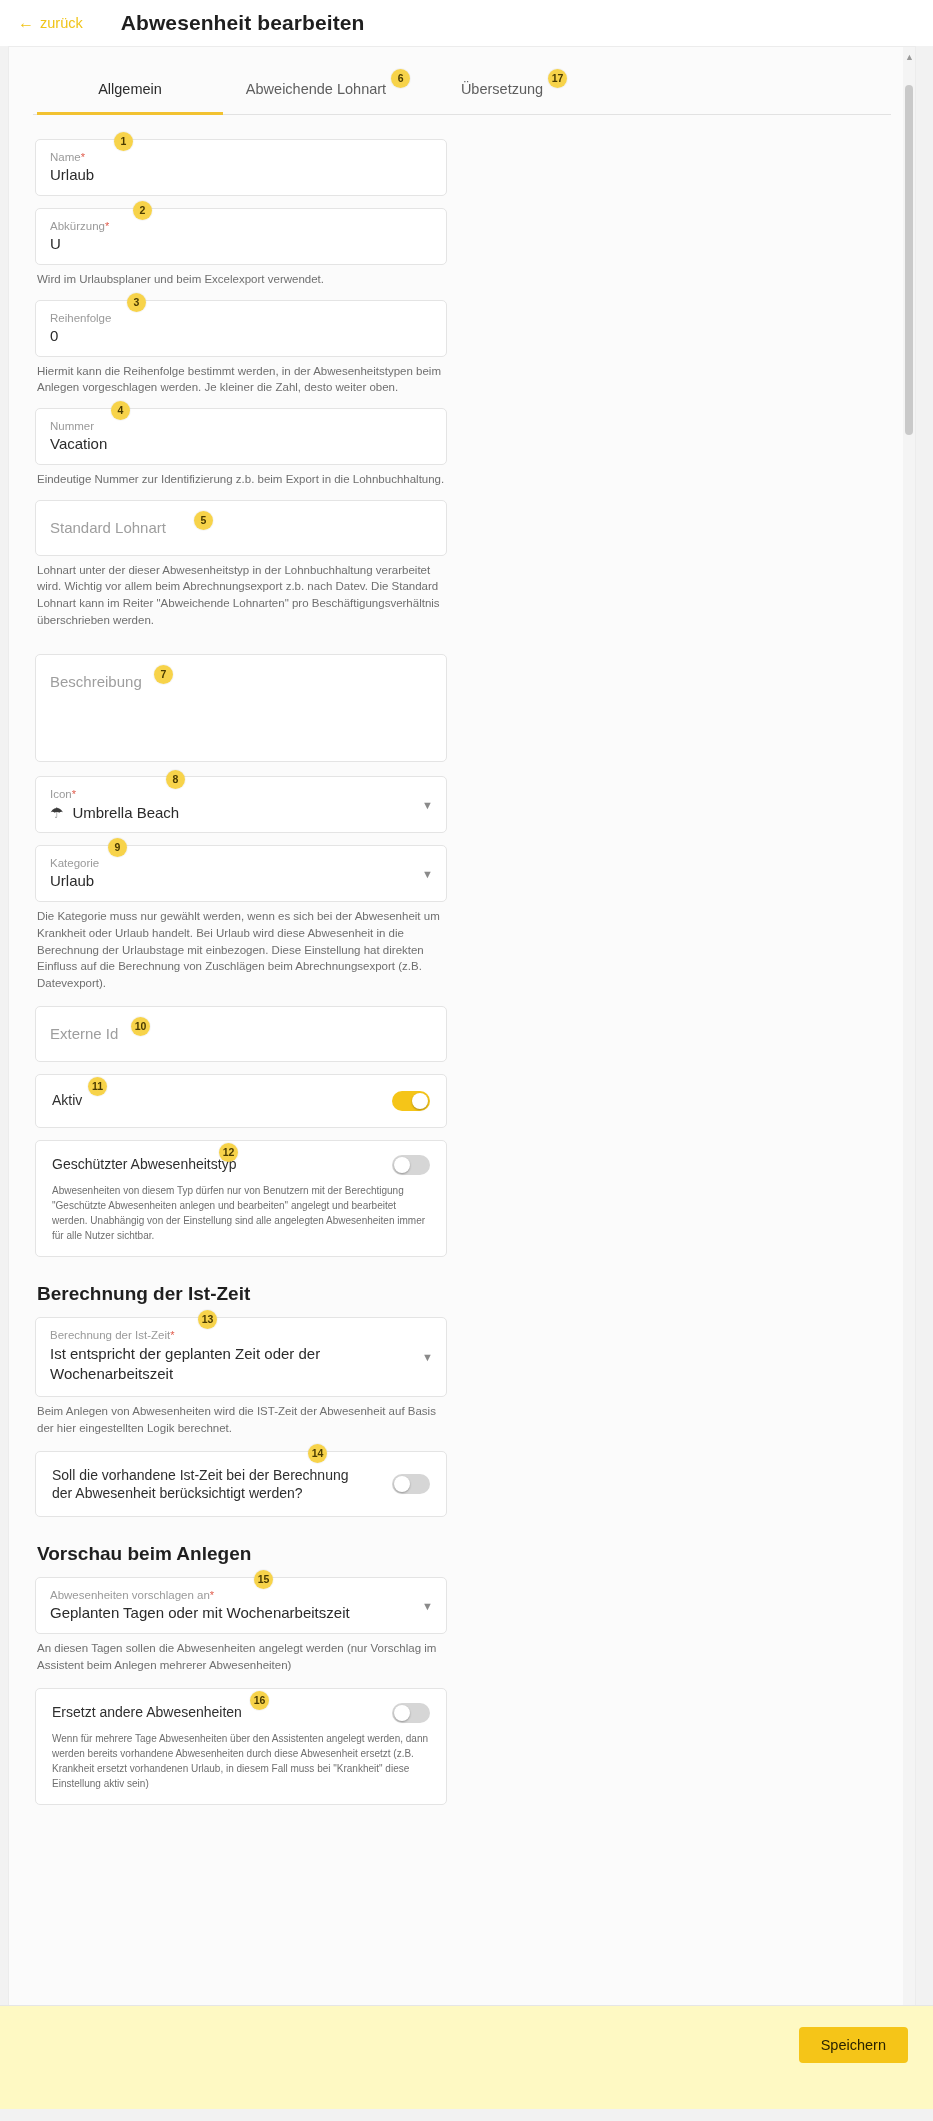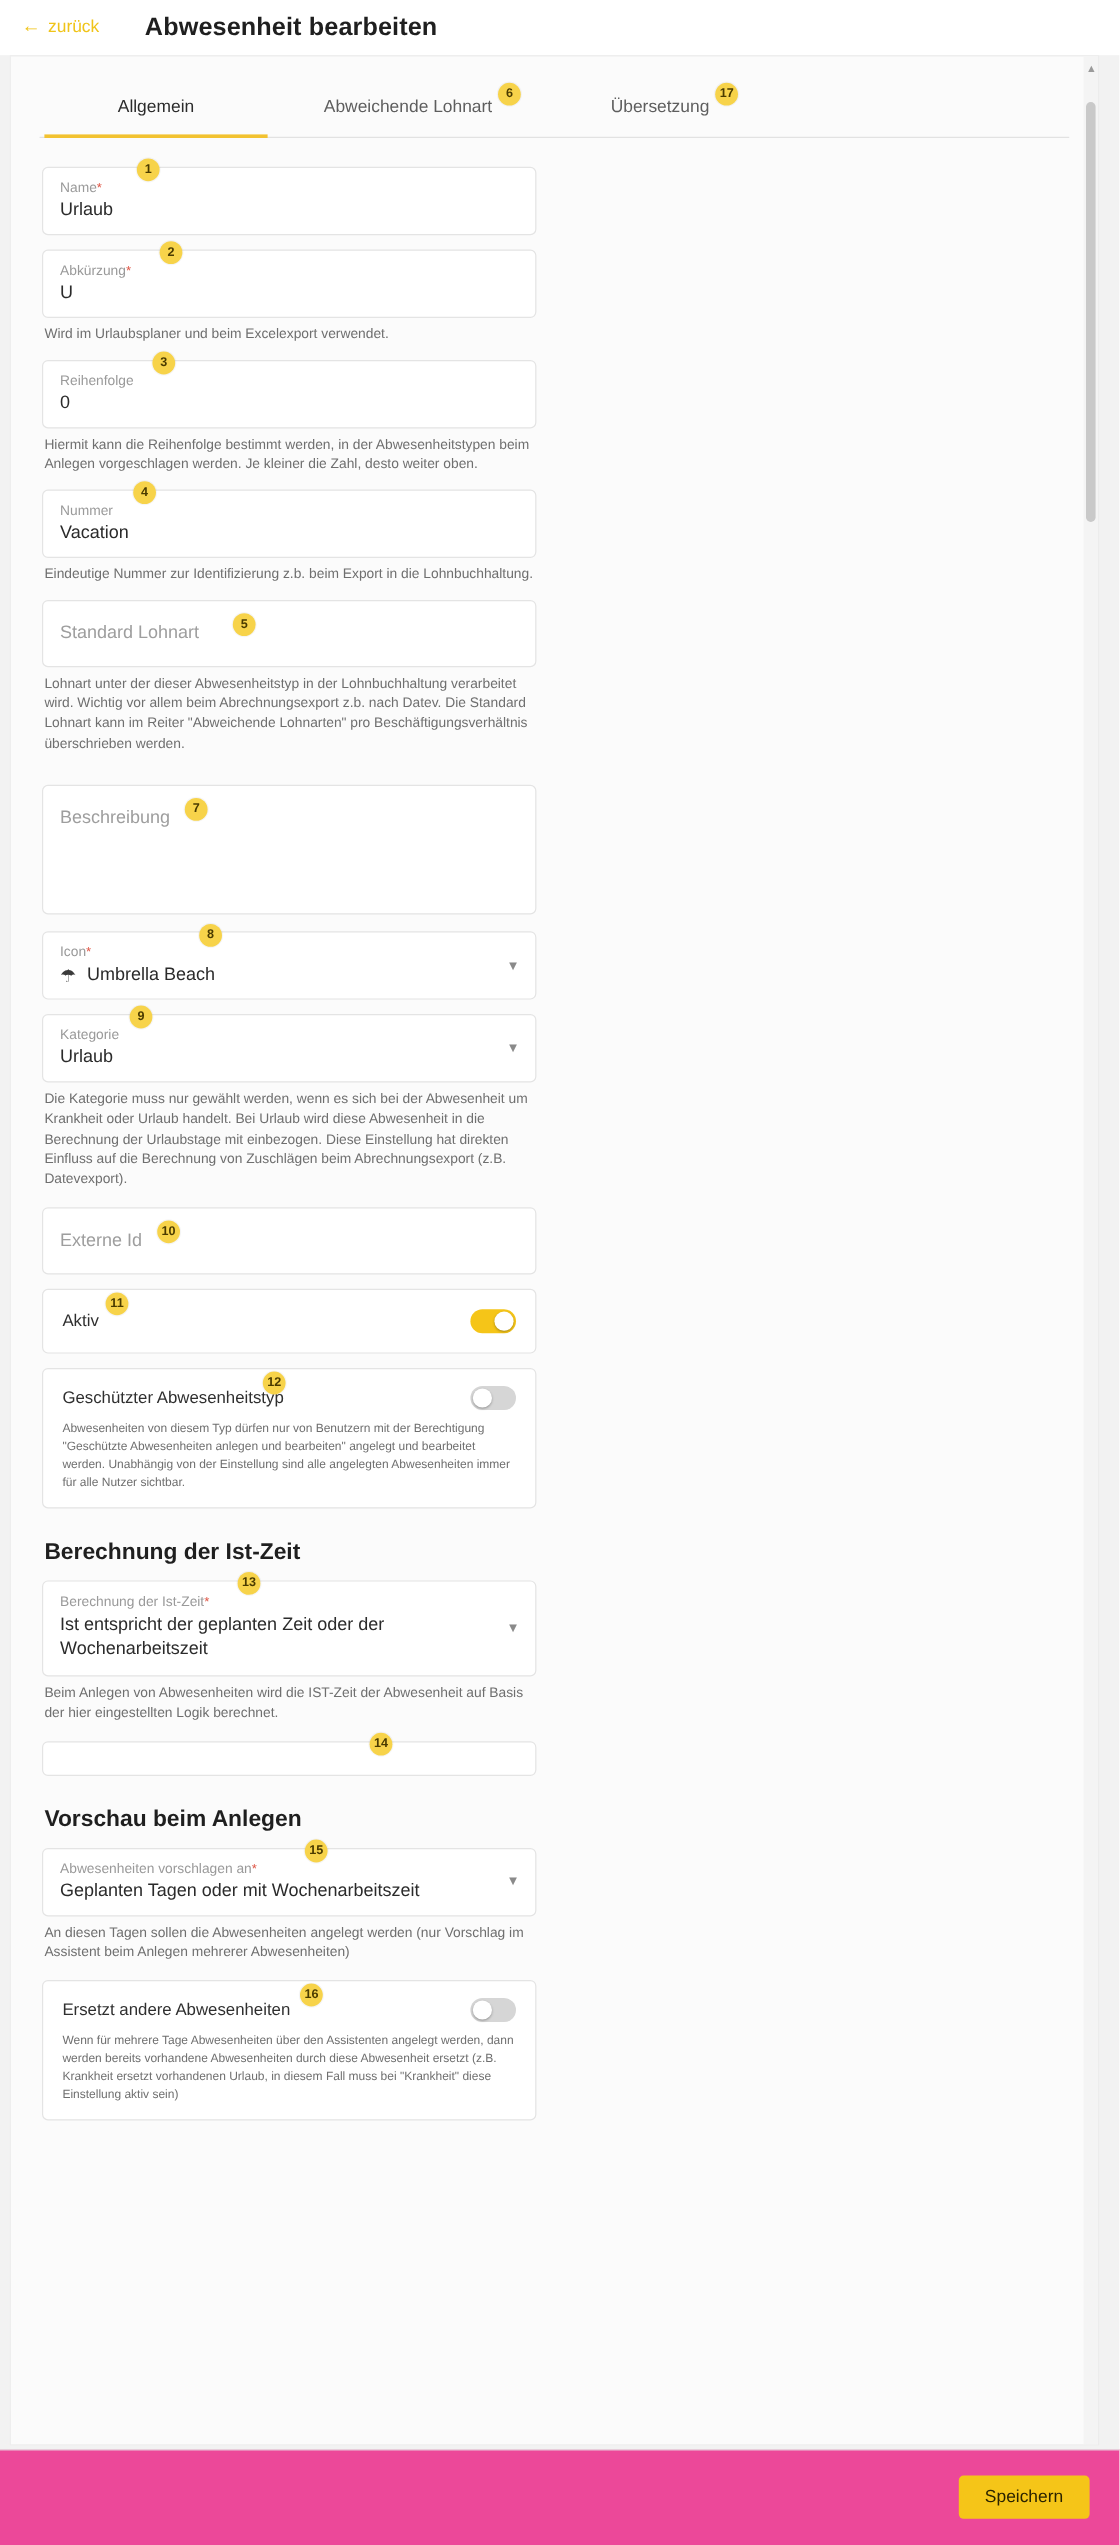--- a/index.html
+++ b/index.html
@@ -87,21 +87,20 @@
     line-height: 12px;
   }
   .scroll-arrow.up { top: 4px; }
 
   
   .tabs {
     display: flex;
     margin: 22px 24px 0 24px;
     border-bottom: 1px solid #e2e2e2;
     height: 46px;
-    gap: 24px;
   }
   .tab {
     position: relative;
     width: 186px;
     text-align: center;
     font-size: 14.5px;
     color: #5e5e5e;
     padding-top: 12px;
     cursor: pointer;
     user-select: none;
@@ -226,23 +225,23 @@
   .section-title {
     font-size: 19px;
     font-weight: bold;
     color: #1f1f1f;
     margin: 26px 0 2px 2px;
   }
 
   
   .footer {
     position: absolute;
-    left: 0; right: 0; bottom: 0;
-    height: 80px;
-    background: #ec4899;
+    left: 0; right: 0; bottom: 12px;
+    height: 104px;
+    background: #fef9c3;
     border-top: 1px solid #e6e6e6;
   }
   .save-btn {
     position: absolute;
     right: 25px; top: 21px;
     background: #f5c518;
     color: #2a2300;
     border: none;
     border-radius: 4px;
     font-size: 14.5px;
@@ -380,20 +379,26 @@
           <span class="lbl">
             <span>Berechnung der Ist-Zeit</span><span class="req">*</span>
           </span>
           <div class="val" style="width:330px;line-height:1.35;">Ist entspricht der geplanten Zeit oder der Wochenarbeitszeit</div>
           <span class="chev">▼</span>
           <span class="badge" style="top:-8px; left:162px;">13</span>
         </div>
         <div class="helper">Beim Anlegen von Abwesenheiten wird die IST-Zeit der Abwesenheit auf Basis der hier eingestellten Logik berechnet.</div>
 
         <div class="toggle-row" style="margin-top:14px;">
+          <div class="toggle-head">
+            <div class="toggle-title">Soll die vorhandene Ist-Zeit bei der Berechnung der Abwesenheit berücksichtigt werden?</div>
+            <div class="switch">
+                <span class="knob"></span>
+              </div>
+          </div>
           <span class="badge" style="top:-8px; left:272px;">14</span>
         </div>
 
         <div class="section-title">Vorschau beim Anlegen</div>
 
         <div class="field select">
           <span class="lbl">
             <span>Abwesenheiten vorschlagen an</span><span class="req">*</span>
           </span>
           <div class="val">Geplanten Tagen oder mit Wochenarbeitszeit</div>

